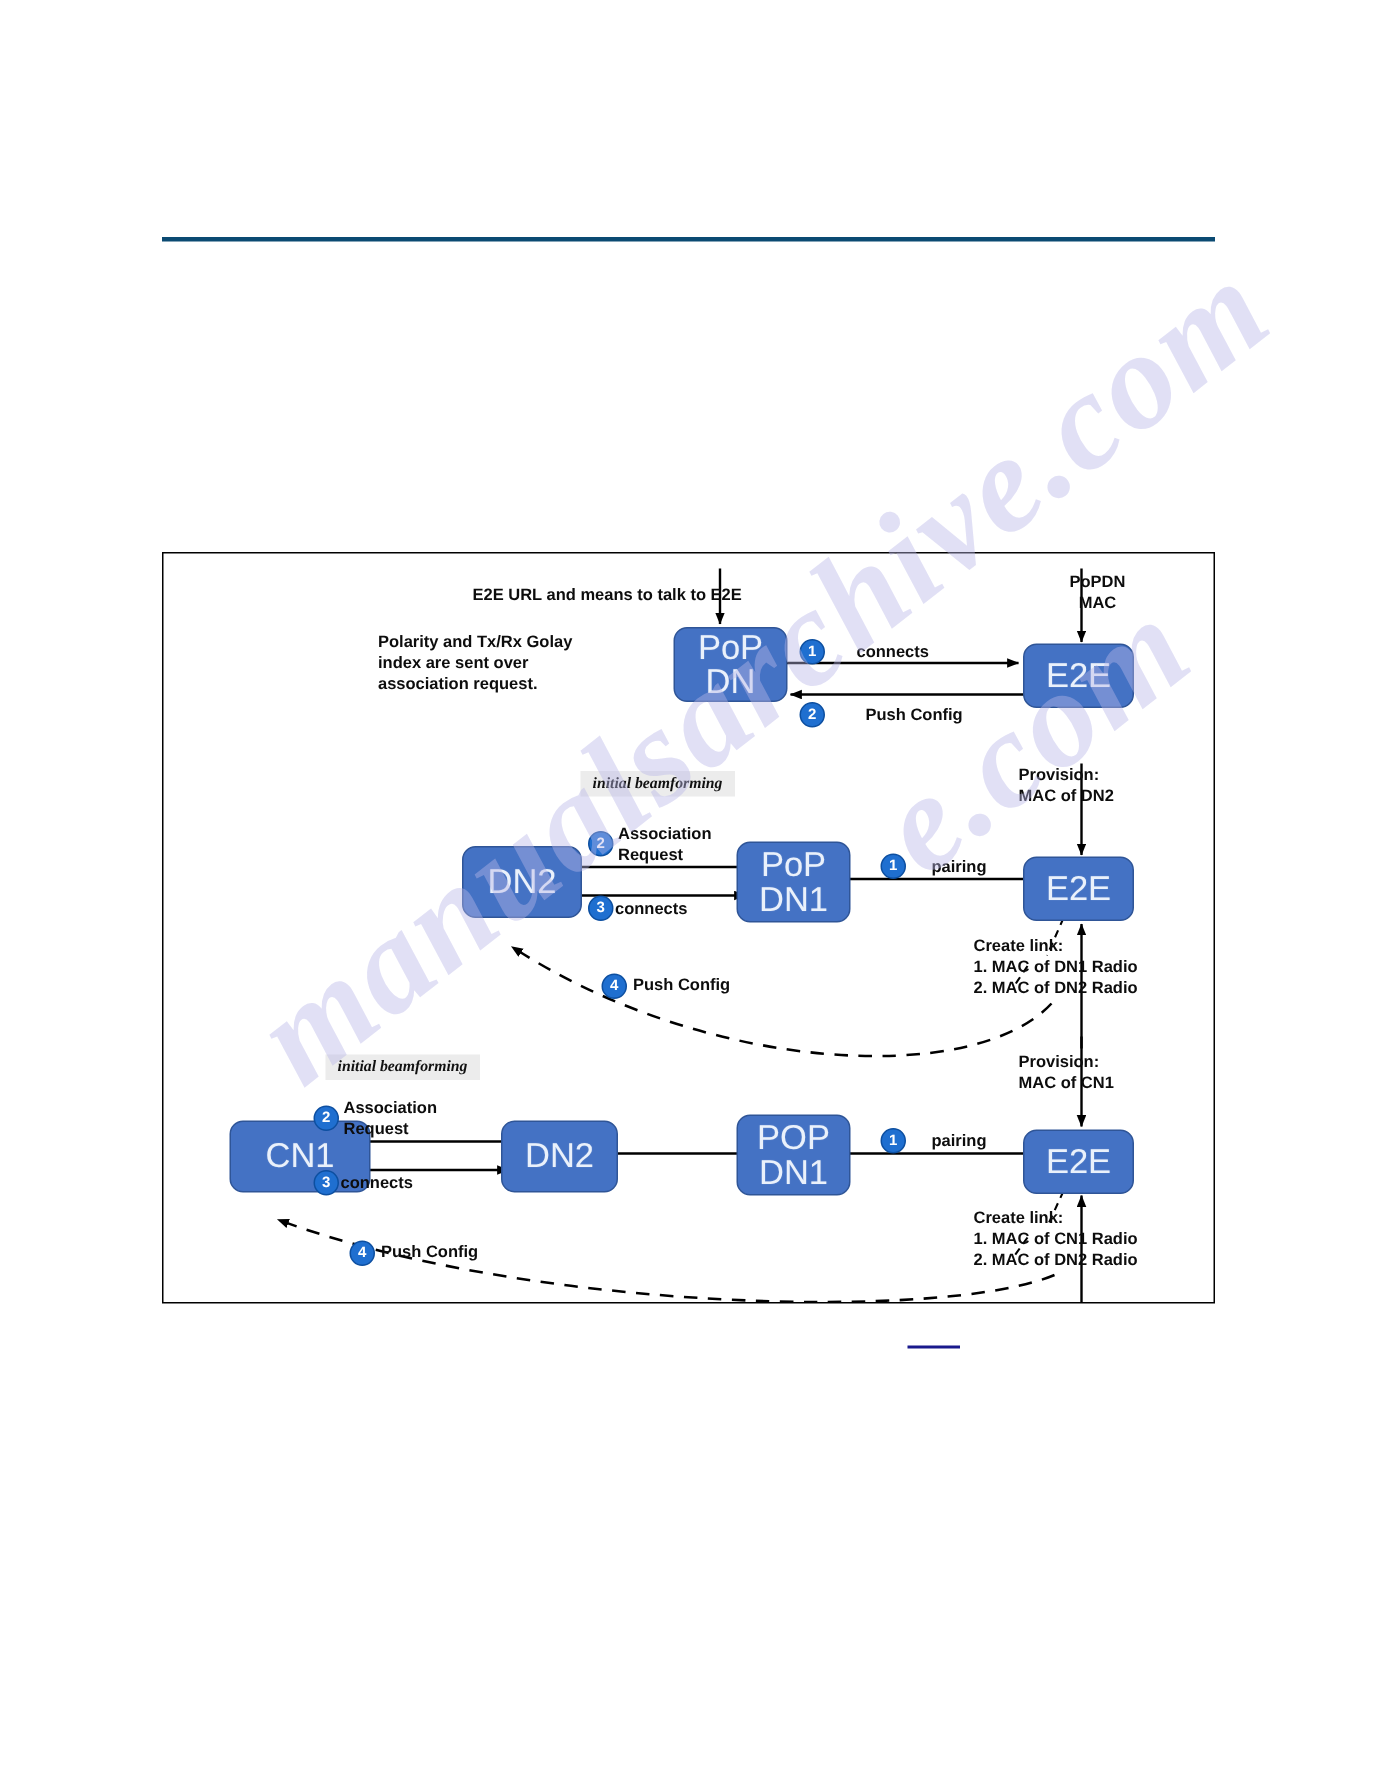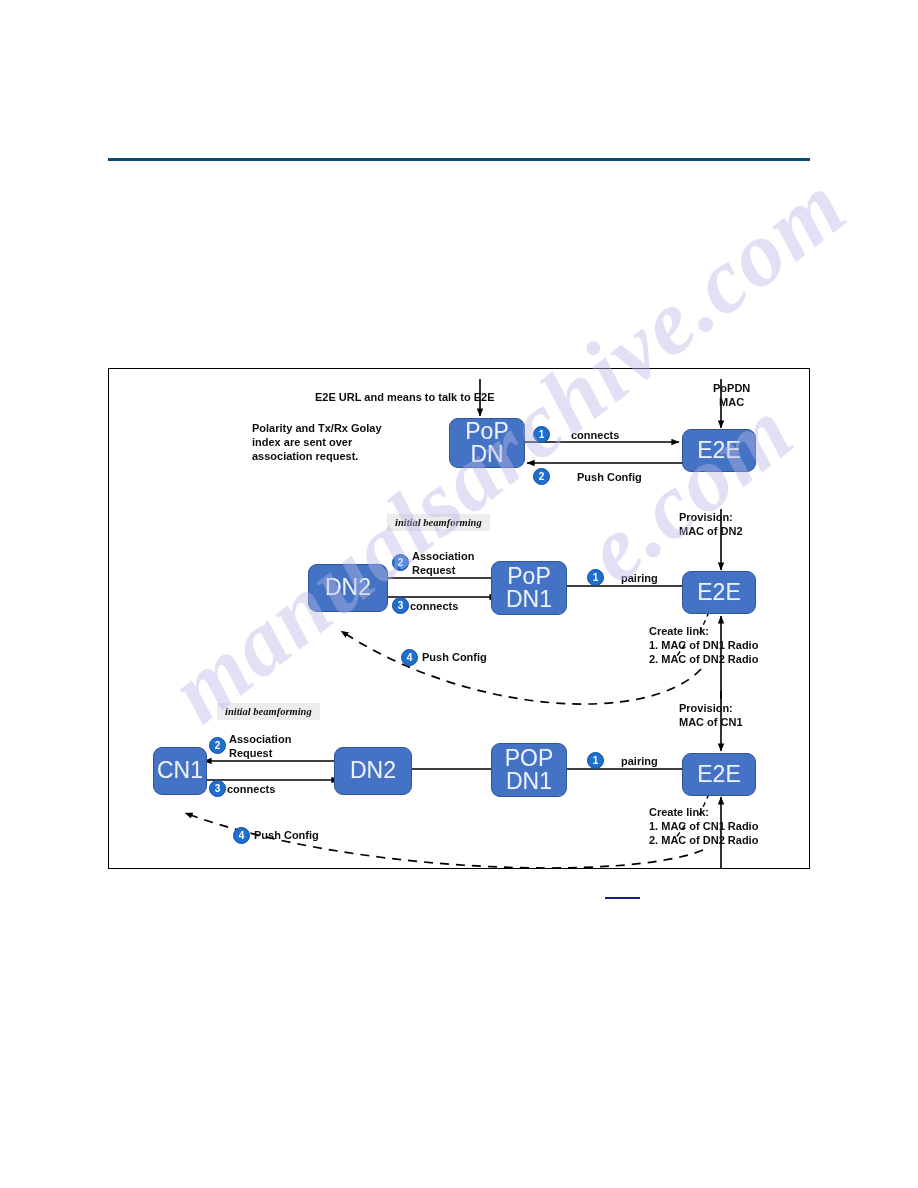--- a/index.html
+++ b/index.html
@@ -217,21 +217,21 @@
 
       <div class="bf-tag" style="left:108px;top:334px;">initial beamforming</div>
 
       <div class="lbl" style="left:570px;top:332px;">Provision:
 MAC of CN1</div>
 
       <div class="lbl" style="left:540px;top:436px;">Create link:
 1.   MAC of CN1 Radio
 2.   MAC of DN2 Radio</div>
 
-      <div class="node" style="left:44px;top:378px;width:54px;height:48px;font-size:23px;">
+      <div class="node" style="left:44px;top:378px;width:94px;height:48px;font-size:23px;">
         <span>CN1</span>
       </div>
 
       <div class="node" style="left:225px;top:378px;width:78px;height:48px;font-size:23px;">
         <span>DN2</span>
       </div>
 
       <div class="node" style="left:382px;top:374px;width:76px;height:54px;font-size:23px;">
         <span>POP</span>
         <span>DN1</span>

